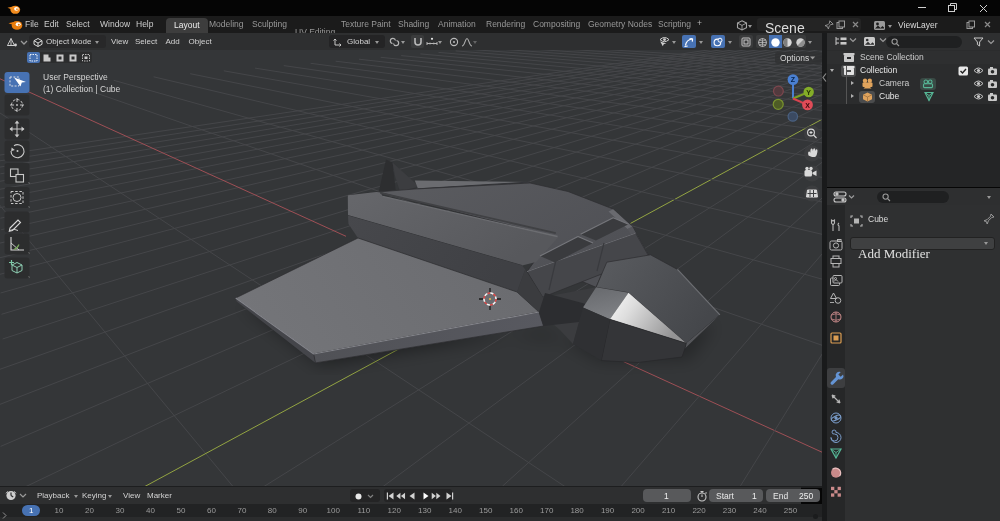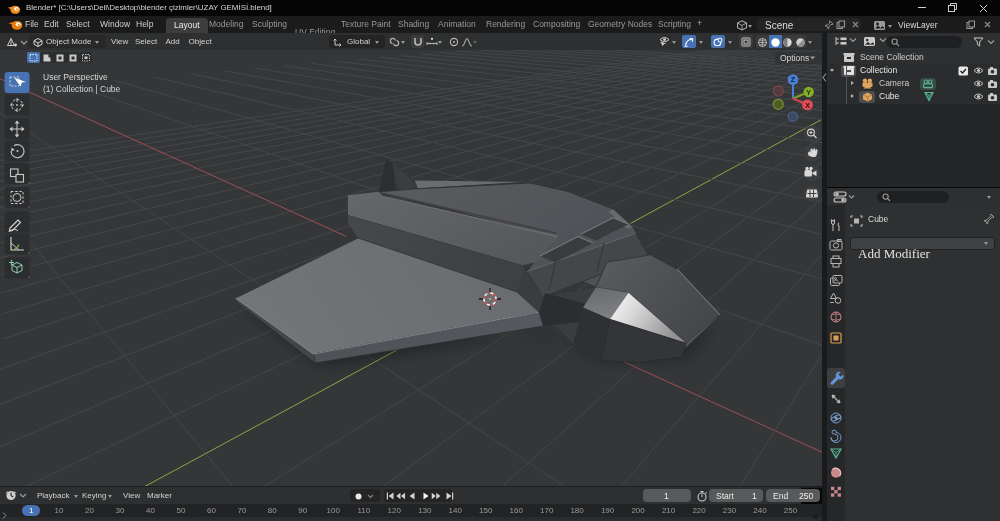--- a/index.html
+++ b/index.html
@@ -37,21 +37,20 @@
 <body>
 <div id="stage">
 
 <div id="titlebar" class="abs">
   <svg class="abs" style="left:7px;top:2.5px" width="14" height="12" viewBox="0 0 14 12">
     <path d="M0.5,4.8 L7,3.3 L9.3,3.9 L5.5,6.7 Z" fill="#f18b1e"></path>
     <ellipse cx="8.3" cy="6.8" rx="4.9" ry="4" fill="#f18b1e"></ellipse>
     <ellipse cx="9.4" cy="5.8" rx="2.3" ry="1.9" fill="#fff"></ellipse>
     <circle cx="10" cy="6.2" r="0.9" fill="#f18b1e"></circle>
   </svg>
-  <span class="abs txt">Blender* [C:\Users\Dell\Desktop\blender çizimler\UZAY GEMİSİ.blend]</span>
   <div class="abs" style="left:918px;top:7px;width:8px;height:1px;background:#cfcfcf"></div>
   <svg class="abs" style="left:948px;top:3px" width="9" height="9" viewBox="0 0 9 9">
     <rect x="0.5" y="2.5" width="6" height="6" fill="#050505" stroke="#cfcfcf" stroke-width="1"></rect>
     <path d="M2.5,2.5 v-2 h6 v6 h-2" fill="none" stroke="#cfcfcf" stroke-width="1"></path>
   </svg>
   <svg class="abs" style="left:979px;top:3.5px" width="9" height="9" viewBox="0 0 9 9">
     <path d="M1,1 l7,7 M8,1 l-7,7" stroke="#cfcfcf" stroke-width="1"></path>
   </svg>
 </div>
 
@@ -79,21 +78,21 @@
   <span class="abs tab" style="left:588px;top:3px">Geometry Nodes</span>
   <span class="abs tab" style="left:658px;top:3px">Scripting</span>
   <span class="abs tab" style="left:697px;top:2px;color:#b5b5b5">+</span>
 
   <svg class="abs" style="left:736px;top:3.5px" width="12" height="11" viewBox="0 0 12 11">
     <path d="M6,0.8 L10.5,3.1 V7.7 L6,10 L1.5,7.7 V3.1 Z" fill="none" stroke="#a5a5a5" stroke-width="1.1"></path>
     <path d="M1.5,3.1 L6,5.4 L10.5,3.1 M6,5.4 V10" stroke="#a5a5a5" stroke-width="0.9" fill="none"></path>
   </svg>
   <span class="abs cdown" style="left:748px;top:8.5px"></span>
   <div class="abs" style="left:757px;top:2px;width:104px;height:13px;background:#242424;border-radius:3px;"></div>
-  <span class="abs" style="left:765px;top:4px;color:#dcdcdc;font-size:10px">Scene</span>
+  <span class="abs" style="left:765px;top:4px;color:#dcdcdc;font-size:14px">Scene</span>
   <svg class="abs" style="left:824px;top:4px" width="38" height="10" viewBox="0 0 38 10">
     <path d="M5.8,0.8 l3.4,3.4 l-2.4,0.4 l-1.6,1.6 l-0.8,2.8 l-1,-2.4 l-2.4,-1 l2.8,-0.8 l1.6,-1.6 Z" fill="none" stroke="#9a9a9a" stroke-width="0.9"></path>
     <rect x="13" y="2.5" width="5.5" height="6" fill="none" stroke="#9a9a9a" stroke-width="1"></rect>
     <rect x="15" y="1" width="5.5" height="6" fill="#242424" stroke="#9a9a9a" stroke-width="1"></rect>
     <path d="M29,2 l5,5 M34,2 l-5,5" stroke="#8a8a8a" stroke-width="1.2"></path>
   </svg>
 
   <svg class="abs" style="left:873px;top:3.5px" width="13" height="11" viewBox="0 0 13 11">
     <rect x="1" y="1" width="11" height="9" rx="1.5" fill="#9a9a9a"></rect>
     <circle cx="4.5" cy="4" r="1.4" fill="#1b1b1b"></circle>

